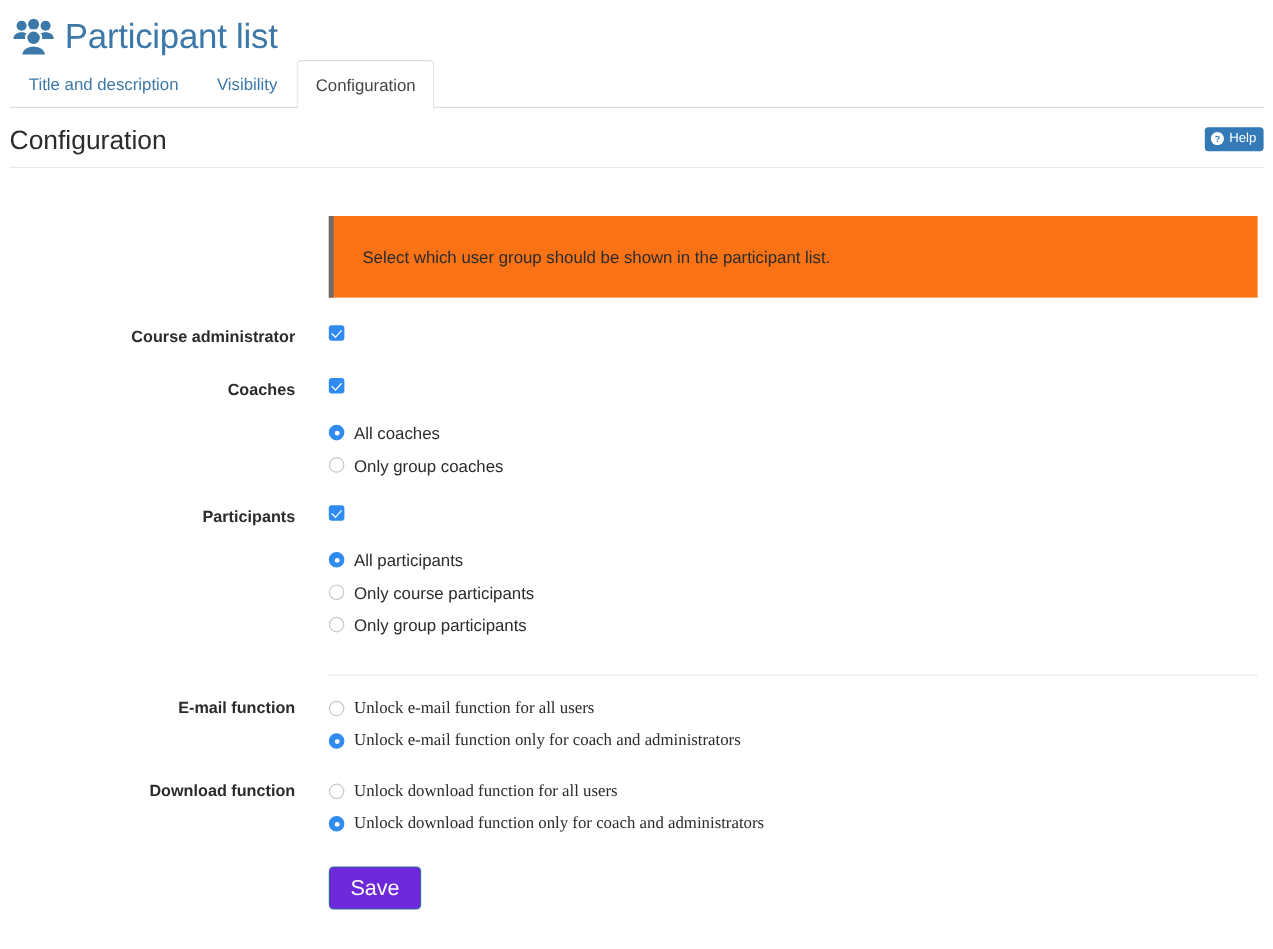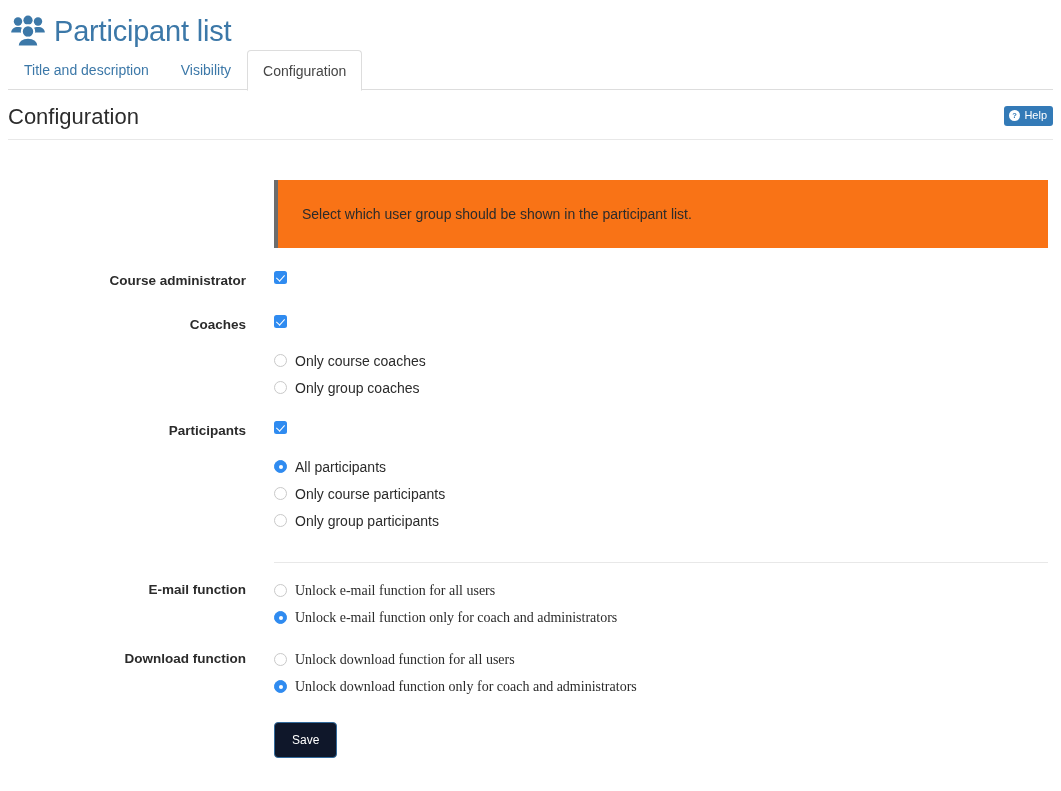--- a/index.html
+++ b/index.html
@@ -200,23 +200,23 @@
   .fn-row .lbl {
     width: 246px; flex: 0 0 246px;
     text-align: right;
     font-size: 13.5px; font-weight: bold; color: #2b2b2b;
     line-height: 18px; padding-top: 4px;
   }
   .fn-row .ctrl { padding-left: 28px; display: flex; flex-direction: column; font-family: Liberation Serif, serif; }
 
   .save-wrap { margin-left: 274px; margin-top: 22px; }
   .btn-save {
-    background: #0f172a;
+    background: #6d28d9;
     color: #ffffff;
-    font-size: 12px;
+    font-size: 18px;
     line-height: 18px;
     font-family: "Liberation Sans", sans-serif;
     border: 1px solid #336b9c;
     border-radius: 4px;
     padding: 8px 17px;
     cursor: pointer;
   }
 </style>
 </head>
 <body>
@@ -273,22 +273,22 @@
 
     <div class="form-row" style="margin-top:25px;">
       <div class="lbl">Coaches</div>
       <div class="ctrl">
         <span class="cb"></span>
       </div>
     </div>
 
     <div class="opt-group" style="margin-top:13px;">
       <div class="opt">
-        <span class="rb"></span>
-        <span class="opt-label">Only course coaches</span>
+        <span class="rb on"></span>
+        <span class="opt-label">All coaches</span>
       </div>
       <div class="opt">
         <span class="rb"></span>
         <span class="opt-label">Only group coaches</span>
       </div>
     </div>
 
     <div class="form-row" style="margin-top:20px;">
       <div class="lbl">Participants</div>
       <div class="ctrl">

